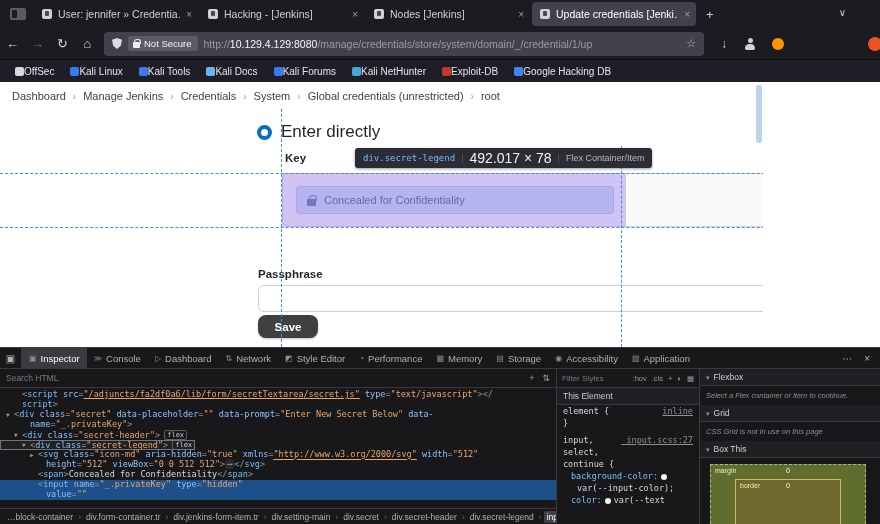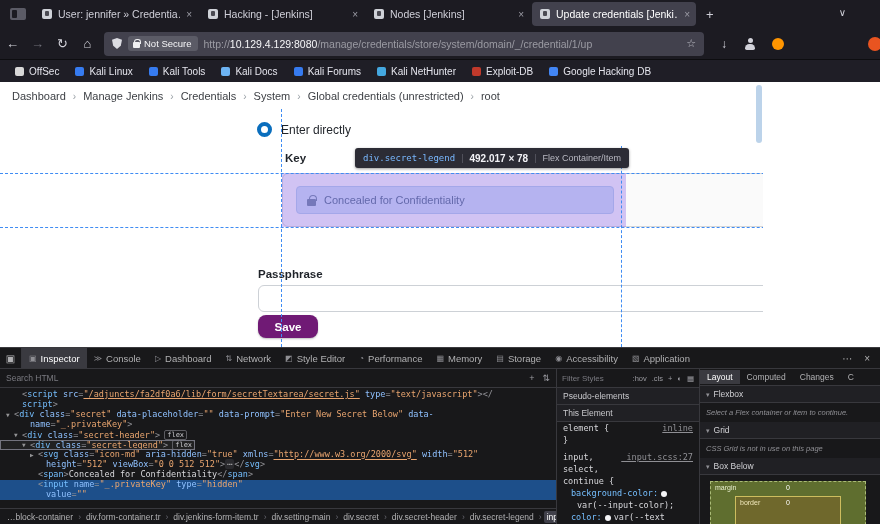--- a/index.html
+++ b/index.html
@@ -32,46 +32,46 @@
   .url b { color:#f6f6f8; font-weight:normal; }
   .star { color:#b6b6bf; font-size:11px; flex:none;}
   .dlico { color:#d2d2da; font-size:12px; width:24px; text-align:center; flex:none; margin-left:8px;}
   .person { width:12px; height:12px; position:relative; margin:0 8px; flex:none;}
   .person:before{content:"";position:absolute;left:3.5px;top:0;width:5px;height:5px;border-radius:50%;background:#d2d2da;}
   .person:after{content:"";position:absolute;left:1px;top:6px;width:10px;height:6px;border-radius:5px 5px 2px 2px;background:#d2d2da;}
   .addon1{width:12px;height:12px;border-radius:50%;background:#ff9500;margin-left:8px;flex:none;}
   .addon2{width:14px;height:14px;border-radius:50%;background:#e95420;margin-left:auto;margin-right:-6px;flex:none;}
 
   #bookmarks { position:absolute; left:0; top:60px; width:880px; height:22px; background:#1f1e26; display:flex; align-items:center; padding-left:8px; gap:2px;}
-  .bm { display:flex; align-items:center; gap:5px; color:#e4e4ec; font-size:10px; padding:0 7px; }
+  .bm { display:flex; align-items:center; color:#e4e4ec; font-size:10px; padding:0 7px; }
   .bm .bi { width:9px; height:9px; border-radius:2px; flex:none;}
 
   
   #page { position:absolute; left:0; top:82px; width:763px; height:265px; background:#fff; overflow:hidden; }
   #crumbs { position:absolute; left:12px; top:8px; display:flex; align-items:center; gap:7px; font-size:11px; color:#3c3f44; }
   #crumbs .sep { color:#9aa0a6; font-size:10px; }
   #radio-row { position:absolute; left:257px; top:40px; display:flex; align-items:center; gap:9px; }
   .radio { width:15px; height:15px; border-radius:50%; border:4.5px solid #0a6ebd; background:#fff; }
-  #radio-row span { font-size:12px; color:#1f2329; }
+  #radio-row span { font-size:17px; color:#1f2329; }
   #key-label { position:absolute; left:285px; top:70px; font-size:11.5px; font-weight:600; color:#1f2329; }
   #secret-box { position:absolute; left:282px; top:91px; width:585px; height:54px; background:#fafafa; border:1px solid #d7d7d7; border-radius:6px; }
   #concealed { position:absolute; left:13px; top:12px; width:318px; height:28px; background:#cfe2f6; border:1px solid #b5d0ec; border-radius:4px; display:flex; align-items:center; gap:8px; padding-left:10px; }
   #concealed span { font-size:11px; color:#53708d; }
   .lock2 { width:9px; height:7px; background:#6e88a3; border-radius:1px; position:relative; margin-top:4px; flex:none;}
   .lock2:before{content:"";position:absolute;left:1.5px;top:-4px;width:6px;height:5px;border:1.3px solid #6e88a3;border-bottom:none;border-radius:4px 4px 0 0;}
   #replace-btn { position:absolute; right:9px; top:15px; width:56px; height:24px; background:#0a6ebd; color:#fff; border:none; border-radius:8px; font-size:10.5px; font-weight:700; font-family:inherit;}
   #pass-label { position:absolute; left:258px; top:186px; font-size:11.5px; font-weight:600; color:#1f2329; }
   #pass-input { position:absolute; left:258px; top:203px; width:608px; height:27px; border:1.5px solid #cdd1d6; border-radius:6px; background:#fff; }
   #save-btn { position:absolute; left:258px; top:233px; width:60px; height:23px; background:#0a6ebd; color:#fff; border:none; border-radius:8px; font-size:11.5px; font-weight:700; font-family:inherit; box-shadow:0 1px 2px rgba(0,0,0,.25);}
   #flex-overlay { position:absolute; left:282px; top:91px; width:344px; height:54px; background:rgba(132,93,229,0.35); pointer-events:none; z-index:5;}
   .vguide { position:absolute; width:0; border-left:1px dashed #3f8cf3; z-index:6; pointer-events:none;}
   .hguide { position:absolute; height:0; border-top:1px dashed #3f8cf3; z-index:6; pointer-events:none;}
   #tooltip { position:absolute; left:355px; top:66px; height:20px; background:#2c2c35; border-radius:3px; display:flex; align-items:center; gap:6px; padding:0 8px; z-index:8; box-shadow:0 1px 3px rgba(0,0,0,.4);}
   #tooltip .sel { color:#79b8ff; font-size:9px; font-family:"DejaVu Sans Mono",monospace;}
-  #tooltip .dim2 { color:#f2f2f6; font-size:10px; font-weight:700;}
+  #tooltip .dim2 { color:#f2f2f6; font-size:14px; font-weight:400;}
   #tooltip .bar { color:#5d5d68; font-size:9px;}
   #tooltip .kind { color:#b9b9c2; font-size:9px;}
   #page-scroll { position:absolute; right:1px; top:3px; width:6px; height:58px; background:#bcd3ea; border-radius:3px;}
 
   
   #devtools { position:absolute; left:0; top:347px; width:880px; height:177px; background:#18181a; color:#b1b1b3; border-top:1px solid #3a3a3e;}
   #dt-toolbar { position:absolute; left:0; top:0; width:880px; height:21px; border-bottom:1px solid #38383d; display:flex; align-items:center; }
   .picker { width:22px; color:#b1b1b3; font-size:10px; border-right:1px solid #38383d; height:100%; display:flex; align-items:center; justify-content:center; flex:none;}
   #dt-tabs-host { display:flex; align-items:center; height:100%;}
   .dt-tab { display:flex; align-items:center; gap:4px; height:100%; padding:0 7px; font-size:9.5px; color:#b1b1b3; white-space:nowrap;}
@@ -250,21 +250,21 @@
   <div id="tooltip">
     <span class="sel">div.secret-legend</span>
     <span class="bar">|</span>
     <span class="dim2">492.017 × 78</span>
     <span class="bar">|</span>
     <span class="kind">Flex Container/Item</span>
   </div>
 
   <div id="pass-label">Passphrase</div>
   <input id="pass-input" type="text" style="">
-  <button id="save-btn" style="background: #701a75;">Save</button>
+  <button id="save-btn" style="background: #404040;">Save</button>
 
   <div id="page-scroll"></div>
 </div>
 
 <div id="devtools">
   <div id="dt-toolbar">
     <div class="picker">▣</div>
     <div id="dt-tabs-host">
         <div class="dt-tab active">
           <span class="ti">▣</span>
@@ -341,21 +341,20 @@
 
   <div id="dt-mid">
     <div id="dt-filter">
       <span class="ph">Filter Styles</span>
       <span class="fi">:hov</span>
       <span class="fi">.cls</span>
       <span class="fi">+</span>
       <span class="fi">◐</span>
       <span class="fi">▦</span>
     </div>
-    <div class="sechead">Pseudo-elements</div>
     <div class="sechead">This Element</div>
     <div class="ruleline">
       <span class="rl-link">inline</span>
       <span class="rl-sel">element {</span>
     </div>
     <div class="ruleline">
       <span class="rl-sel">}</span>
     </div>
     <div id="rule-selectors">
         <div class="ruleline"><span class="rl-link">_input.scss:27</span><span class="rl-sel">input,</span></div>
@@ -363,31 +362,25 @@
         <div class="ruleline"><span class="rl-sel">continue {</span></div>
       </div>
     <div id="rule-props">
         <div class="ruleline" style="padding-left: 14px;"><span class="rl-prop">background-color:</span><span class="swatch"></span></div>
         <div class="ruleline" style="padding-left: 20px;"><span class="rl-val">var(--input-color);</span></div>
         <div class="ruleline" style="padding-left: 14px;"><span class="rl-prop">color:</span><span class="swatch"></span><span class="rl-val">var(--text</span></div>
       </div>
   </div>
 
   <div id="dt-rightp">
-    <div id="lay-tabs">
-        <div class="lay-tab active">Layout</div>
-        <div class="lay-tab">Computed</div>
-        <div class="lay-tab">Changes</div>
-        <div class="lay-tab">C</div>
-      </div>
     <div class="laysec"><span class="tw">▾</span><span>Flexbox</span></div>
     <div class="layempty">Select a Flex container or item to continue.</div>
     <div class="laysec"><span class="tw">▾</span><span>Grid</span></div>
     <div class="layempty">CSS Grid is not in use on this page</div>
-    <div class="laysec"><span class="tw">▾</span><span>Box Below</span></div>
+    <div class="laysec"><span class="tw">▾</span><span>Box This</span></div>
     <div id="boxmodel">
       <span class="ml">margin</span>
       <span class="mz">0</span>
       <div id="bm-border">
         <span class="bl">border</span>
         <span class="bz">0</span>
       </div>
     </div>
   </div>
 </div>

